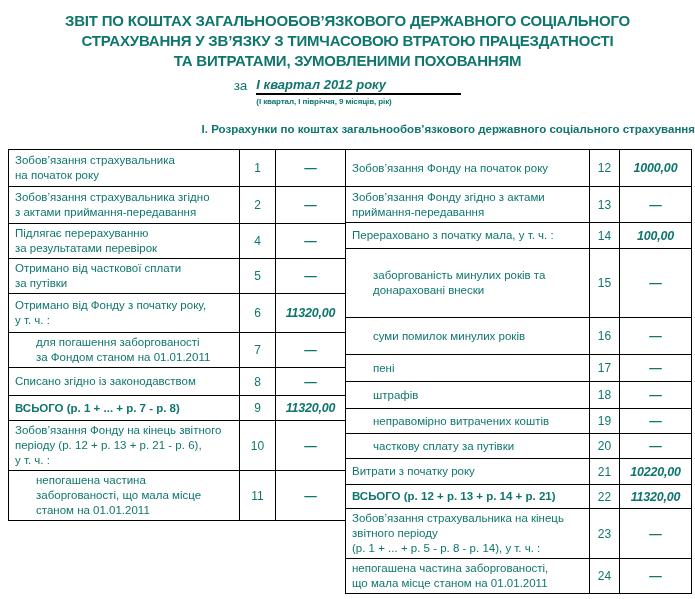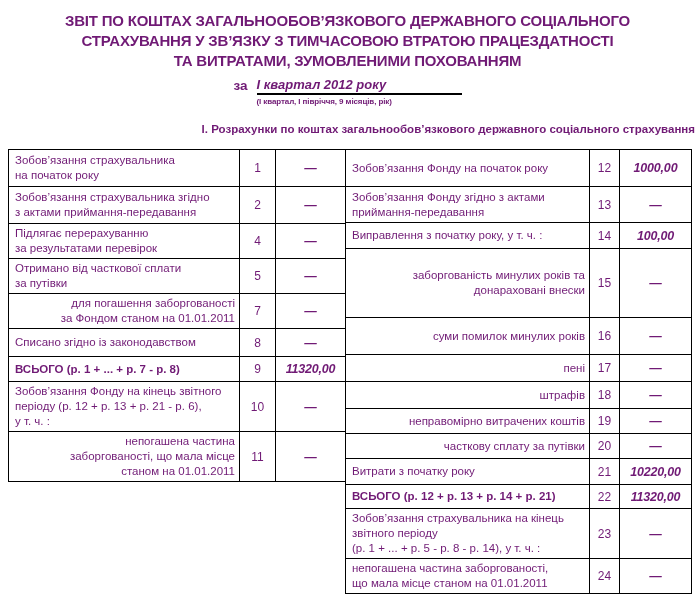--- a/index.html
+++ b/index.html
@@ -1,37 +1,37 @@
 <!DOCTYPE html>
 <html><head>
 <meta charset="utf-8">
 <style>
   html,body { margin:0; padding:0; background:#ffffff; }
   .page {
     position:relative;
     width:695px; height:599px;
-    background:#ffffff; color:#701a75;
+    background:#ffffff; color:#0f766e;
     font-family:"Liberation Sans","DejaVu Sans",sans-serif;
     overflow:hidden;
   }
   .report-title {
     margin-top:11px;
     text-align:center;
     font-weight:700;
     font-size:15px;
     line-height:20px;
     letter-spacing:-0.2px;
   }
   .period-row {
     margin-top:6px;
     display:flex;
     justify-content:center;
     align-items:flex-start;
   }
-  .period-label { font-weight:700; font-size:13.5px; margin-right:9px; padding-top:1px; }
+  .period-label { font-weight:400; font-size:13.5px; margin-right:9px; padding-top:1px; }
   .period-field { width:205px; text-align:left; }
   .period-value {
     display:block;
     border-bottom:2px solid #000;
     font-weight:700; font-style:italic;
     font-size:13px;
     padding-bottom:1px;
   }
   .period-caption { display:block; font-weight:700; font-size:8px; padding-top:2px; letter-spacing:-0.1px; }
   .section-title {
@@ -44,21 +44,21 @@
   table { border-collapse:collapse; table-layout:fixed; }
   .tbl-right { margin-left:-1px; }
   td { border:1px solid #000; vertical-align:middle; }
   td.lbl {
     font-size:11.5px;
     line-height:15px;
     padding:2px 4px 2px 6px;
     white-space:pre-line;
     text-align:left;
   }
-  td.lbl.ind { padding-left:27px;text-align:right; }
+  td.lbl.ind { padding-left:27px; }
   tr.total td.lbl { font-weight:700; }
   td.num { text-align:center; font-size:12px; padding:0 2px; }
   td.val { text-align:center; font-weight:700; font-style:italic; font-size:12.5px; padding:0 2px; letter-spacing:-0.2px; }
 </style>
 </head>
 <body>
 
 <div class="page">
 
   <div class="report-title">
@@ -103,20 +103,26 @@
 за результатами перевірок</td>
           <td class="num">4</td>
           <td class="val">—</td>
         </tr>
         <tr style="height:31px">
           <td class="lbl">Отримано від часткової сплати
 за путівки</td>
           <td class="num">5</td>
           <td class="val">—</td>
         </tr>
+        <tr style="height:39px">
+          <td class="lbl">Отримано від Фонду з початку року,
+у т. ч. :</td>
+          <td class="num">6</td>
+          <td class="val">11320,00</td>
+        </tr>
         <tr style="height:31px">
           <td class="lbl ind">для погашення заборгованості
 за Фондом станом на 01.01.2011</td>
           <td class="num">7</td>
           <td class="val">—</td>
         </tr>
         <tr style="height:28px">
           <td class="lbl">Списано згідно із законодавством</td>
           <td class="num">8</td>
           <td class="val">—</td>
@@ -155,21 +161,21 @@
           <td class="num">12</td>
           <td class="val">1000,00</td>
         </tr>
         <tr style="height:36px">
           <td class="lbl">Зобов’язання Фонду згідно з актами
 приймання-передавання</td>
           <td class="num">13</td>
           <td class="val">—</td>
         </tr>
         <tr style="height:26px">
-          <td class="lbl">Виправлення з початку року, у т. ч. :</td>
+          <td class="lbl">Перераховано з початку мала, у т. ч. :</td>
           <td class="num">14</td>
           <td class="val">100,00</td>
         </tr>
         <tr style="height:69px">
           <td class="lbl ind">заборгованість минулих років та
 донараховані внески</td>
           <td class="num">15</td>
           <td class="val">—</td>
         </tr>
         <tr style="height:37px">

